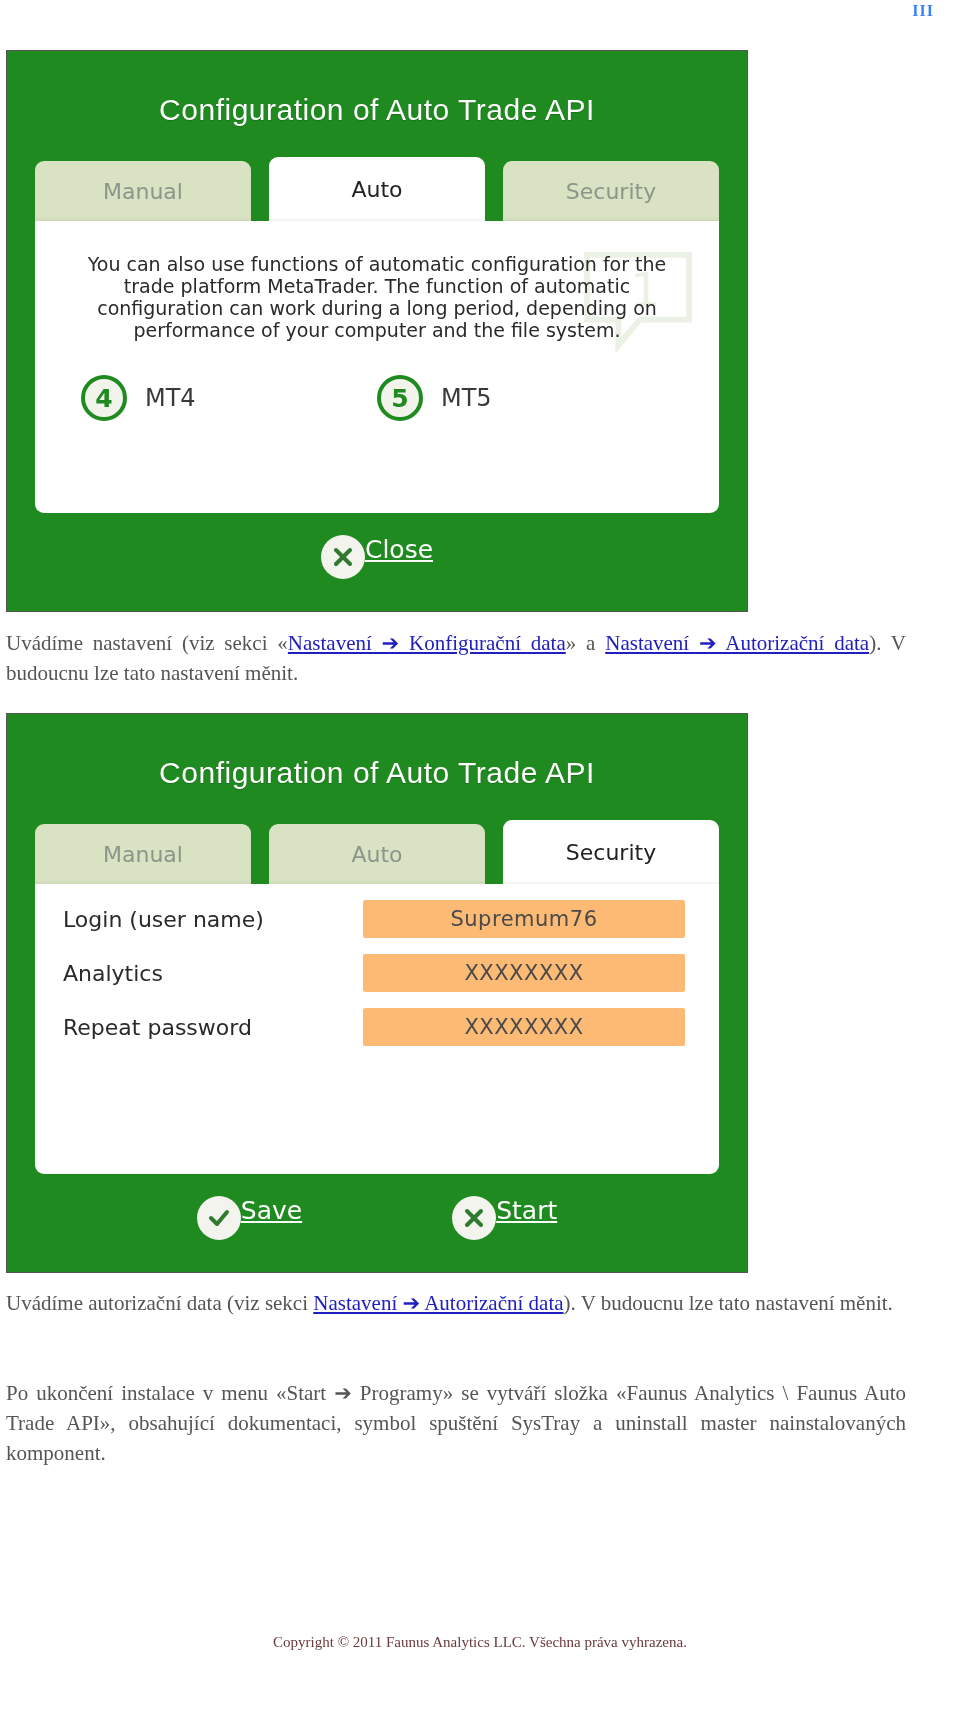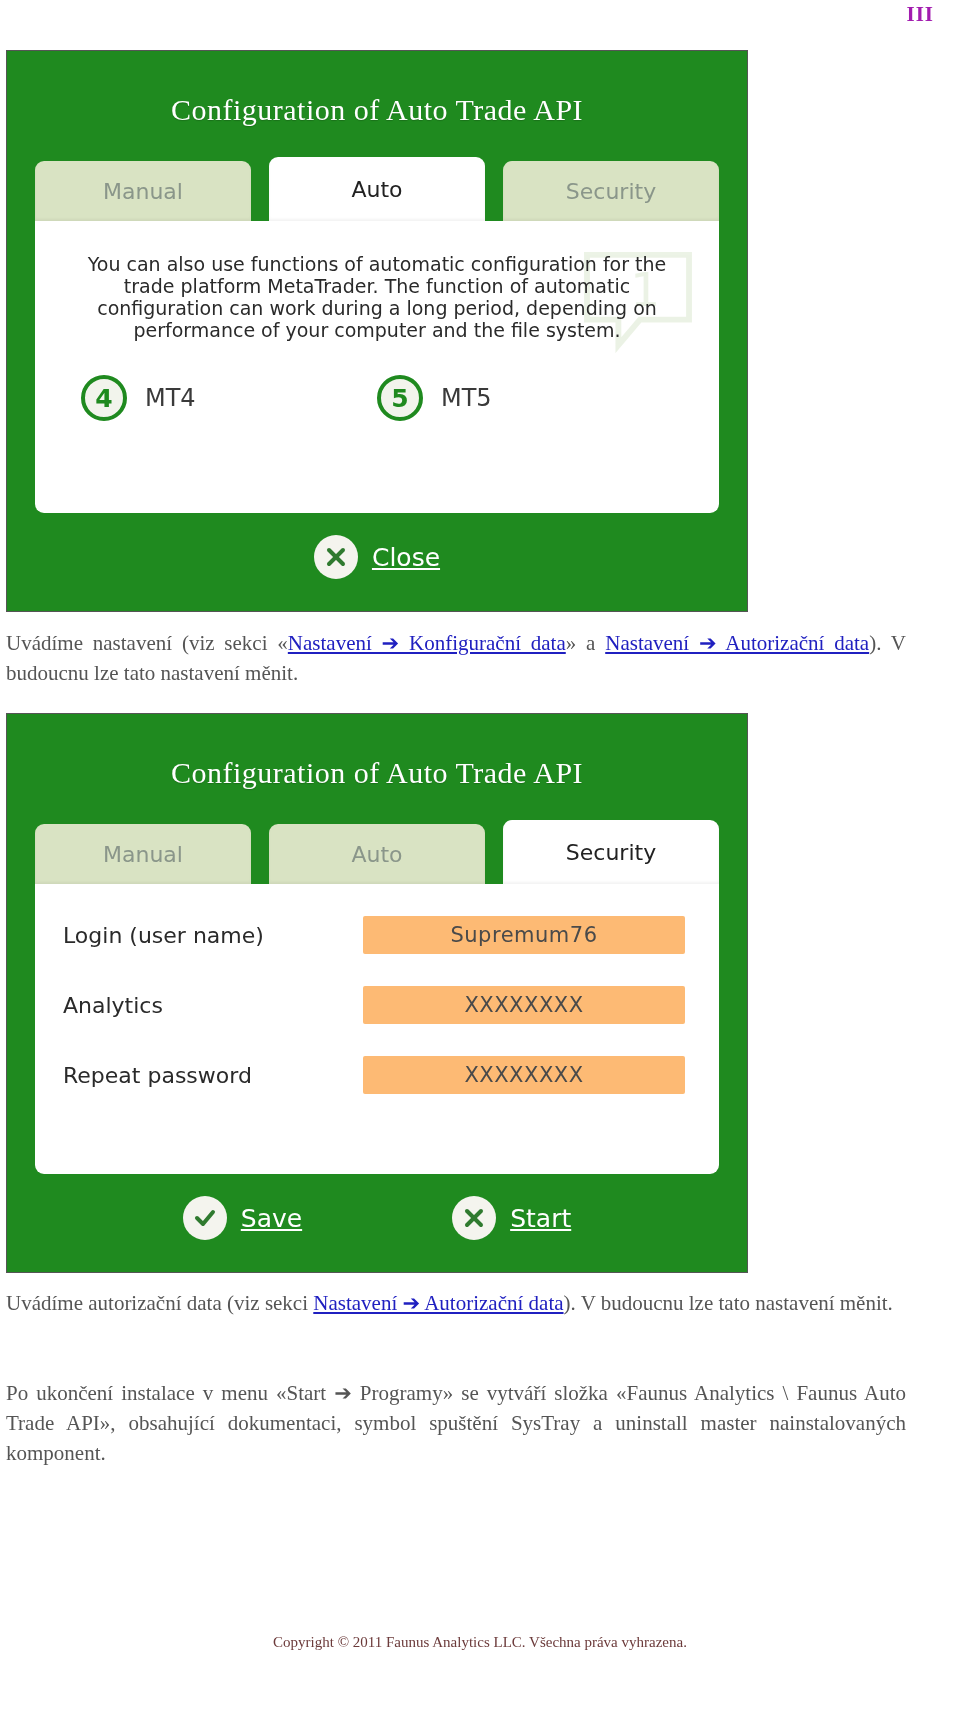--- a/index.html
+++ b/index.html
@@ -14,41 +14,41 @@
     position: relative;
     overflow: hidden;
   }
 
   
   .page-num {
     position: absolute;
     top: 2px;
     right: 26px;
     font-family: "Liberation Serif", serif;
-    font-size: 21px;
+    font-size: 16px;
     font-weight: bold;
-    color: #a21caf;
+    color: #3b82f6;
     letter-spacing: 1px;
   }
 
   
   .shot {
     position: absolute;
     left: 6px;
     background: #1f8a1f;
     border: 1px solid #555;
     box-sizing: border-box;
   }
   .shot-1 { top: 50px;  width: 742px; height: 562px; }
   .shot-2 { top: 713px; width: 742px; height: 560px; }
 
   .dlg-title {
     text-align: center;
     color: #ffffff;
-    font-family: Liberation Serif, serif;
+    font-family: Liberation Sans, sans-serif;
     font-size: 30px;
     font-weight: 300;
     letter-spacing: 0.5px;
     padding-top: 42px;
     text-shadow: 0 1px 1px rgba(0,0,0,.18);
   }
 
   
   .tabs {
     display: flex;
@@ -137,21 +137,21 @@
     font-family: "DejaVu Sans", sans-serif;
     font-size: 24px;
     color: #3a3a3a;
   }
 
   
   .form-row {
     display: flex;
     align-items: center;
     padding: 0 34px 0 28px;
-    margin-top: 32px;
+    margin-top: 16px;
   }
   .form-label {
     width: 300px;
     font-family: "DejaVu Sans", sans-serif;
     font-size: 22px;
     color: #2a2a2a;
   }
   .form-input {
     flex: 1;
     height: 38px;
@@ -168,22 +168,20 @@
 
   
   .actions {
     display: flex;
     justify-content: center;
     gap: 150px;
     padding-top: 22px;
   }
   .action {
     display: flex;
-    align-items: center;
-    gap: 14px;
   }
   .action-icon {
     width: 44px; height: 44px;
     border-radius: 50%;
     background: #f4f4ee;
     display: flex;
     align-items: center;
     justify-content: center;
   }
   .action-label {

